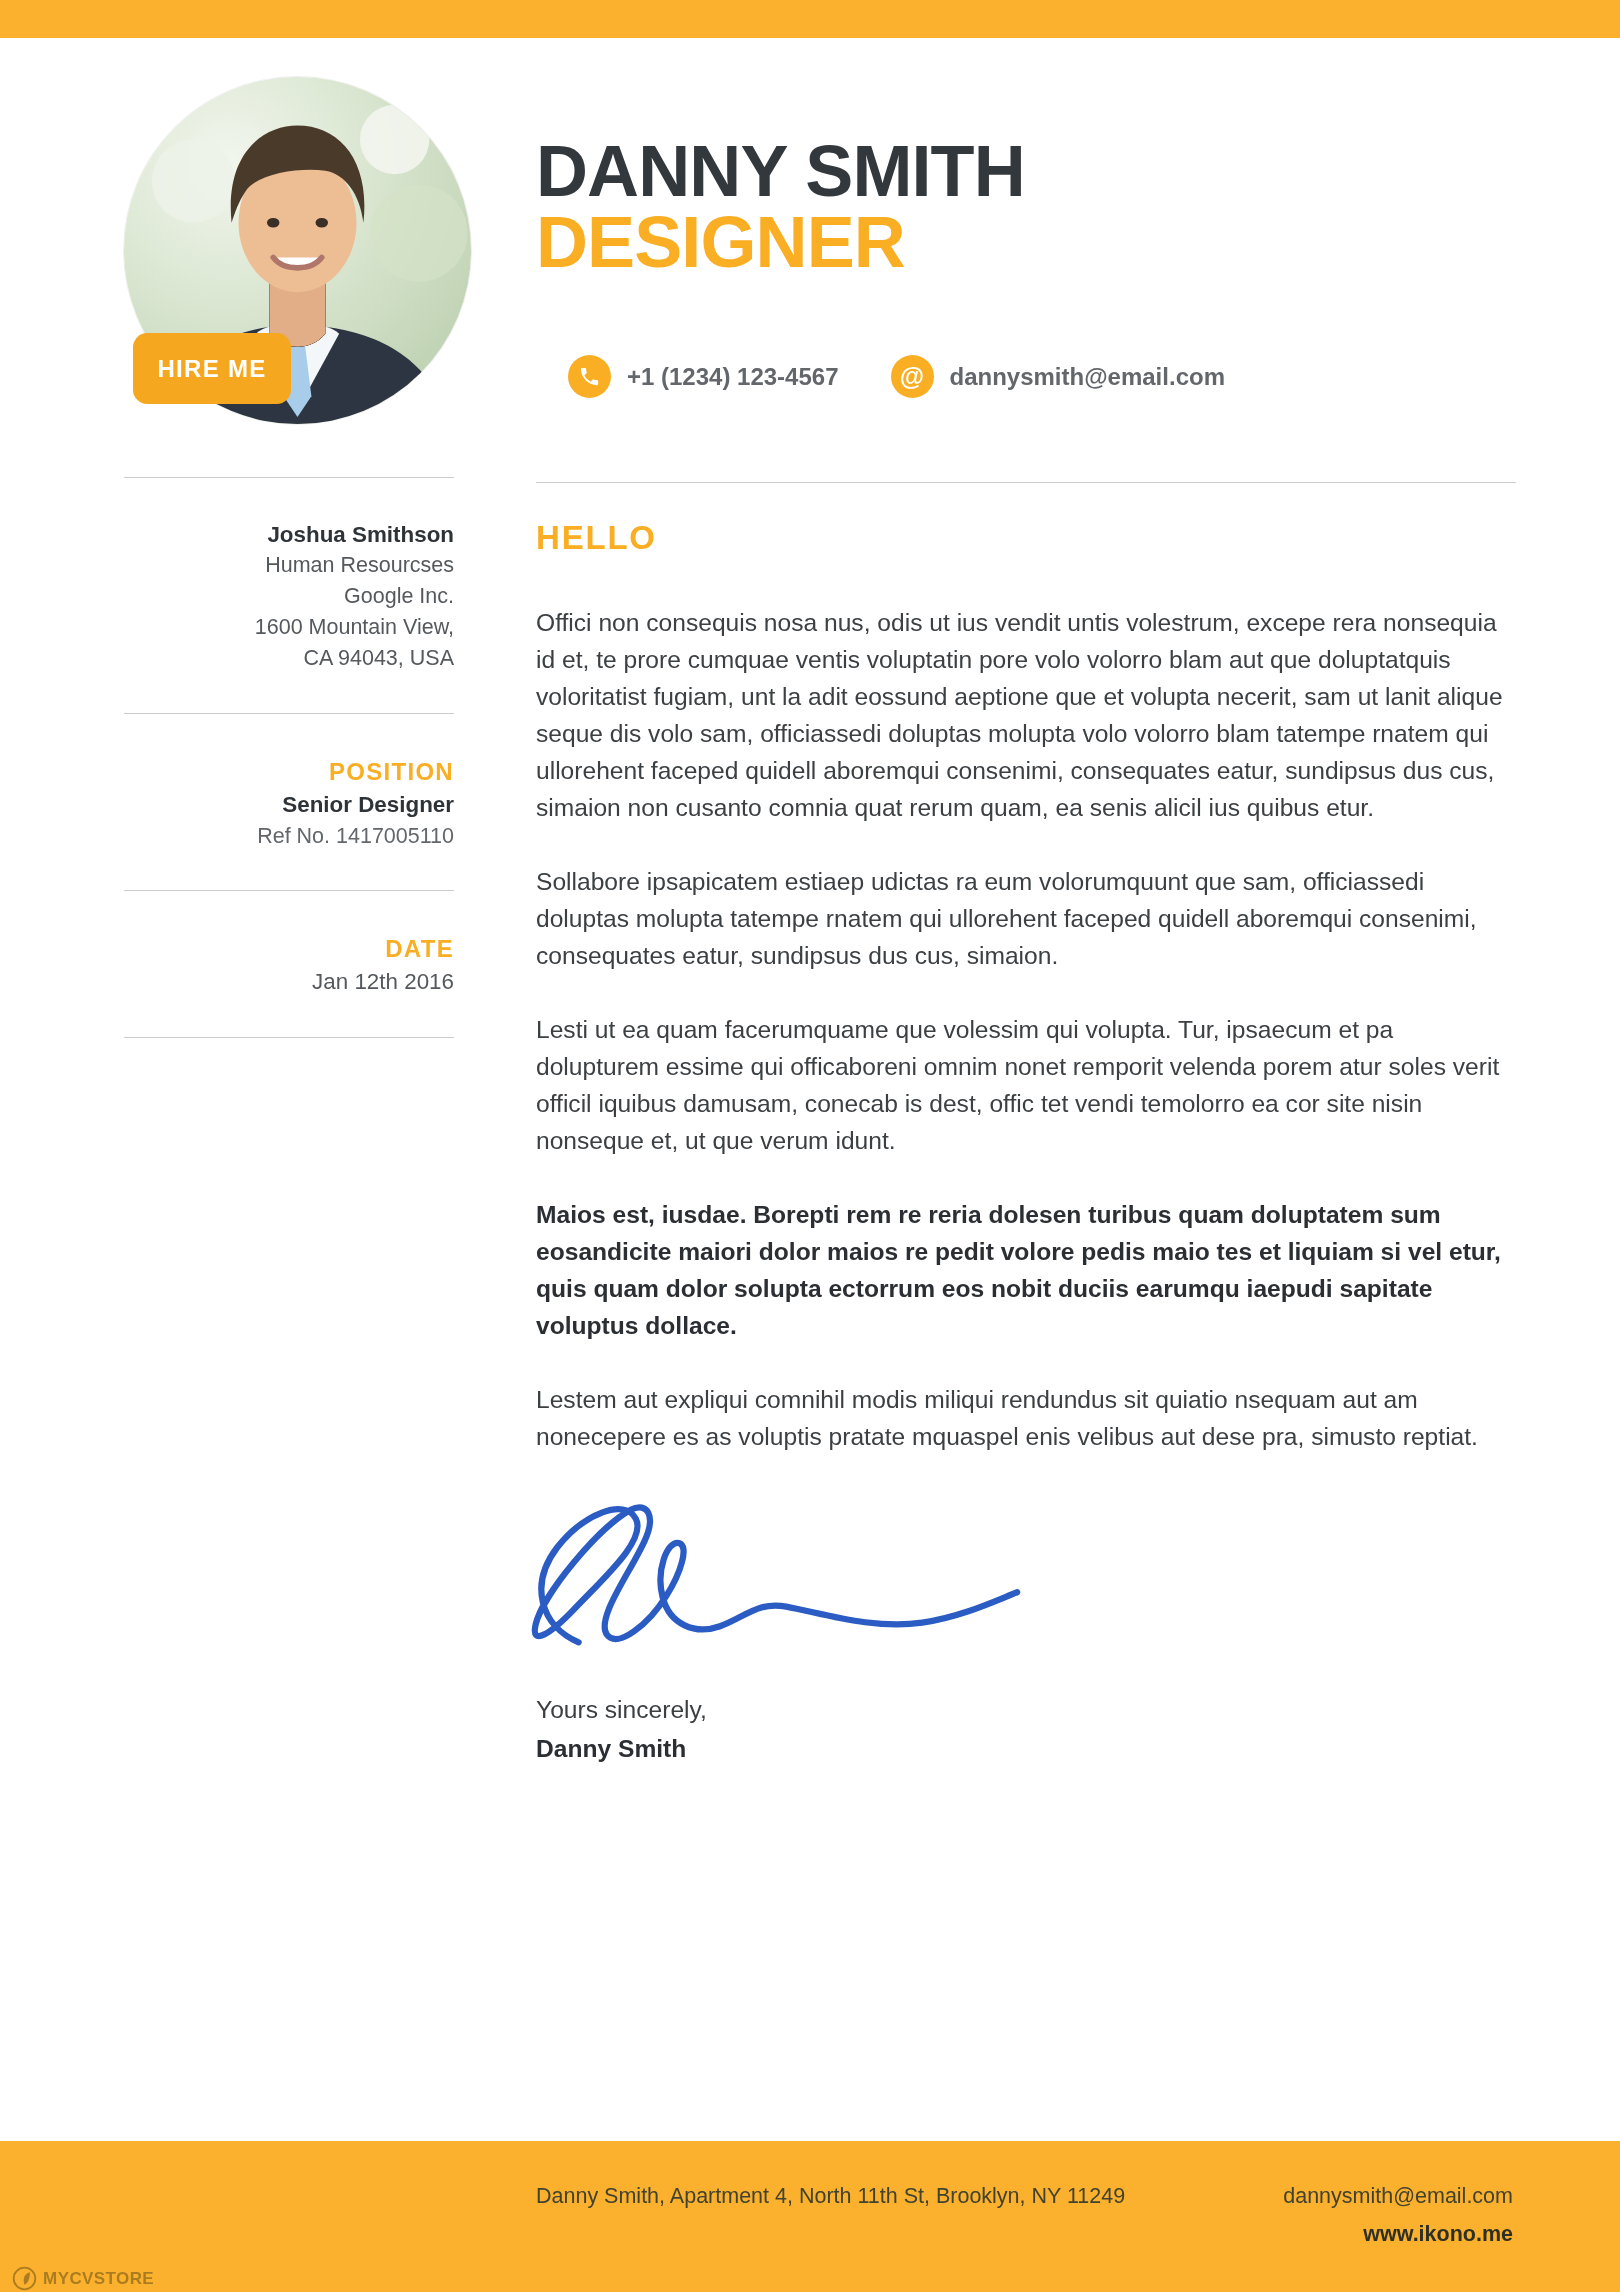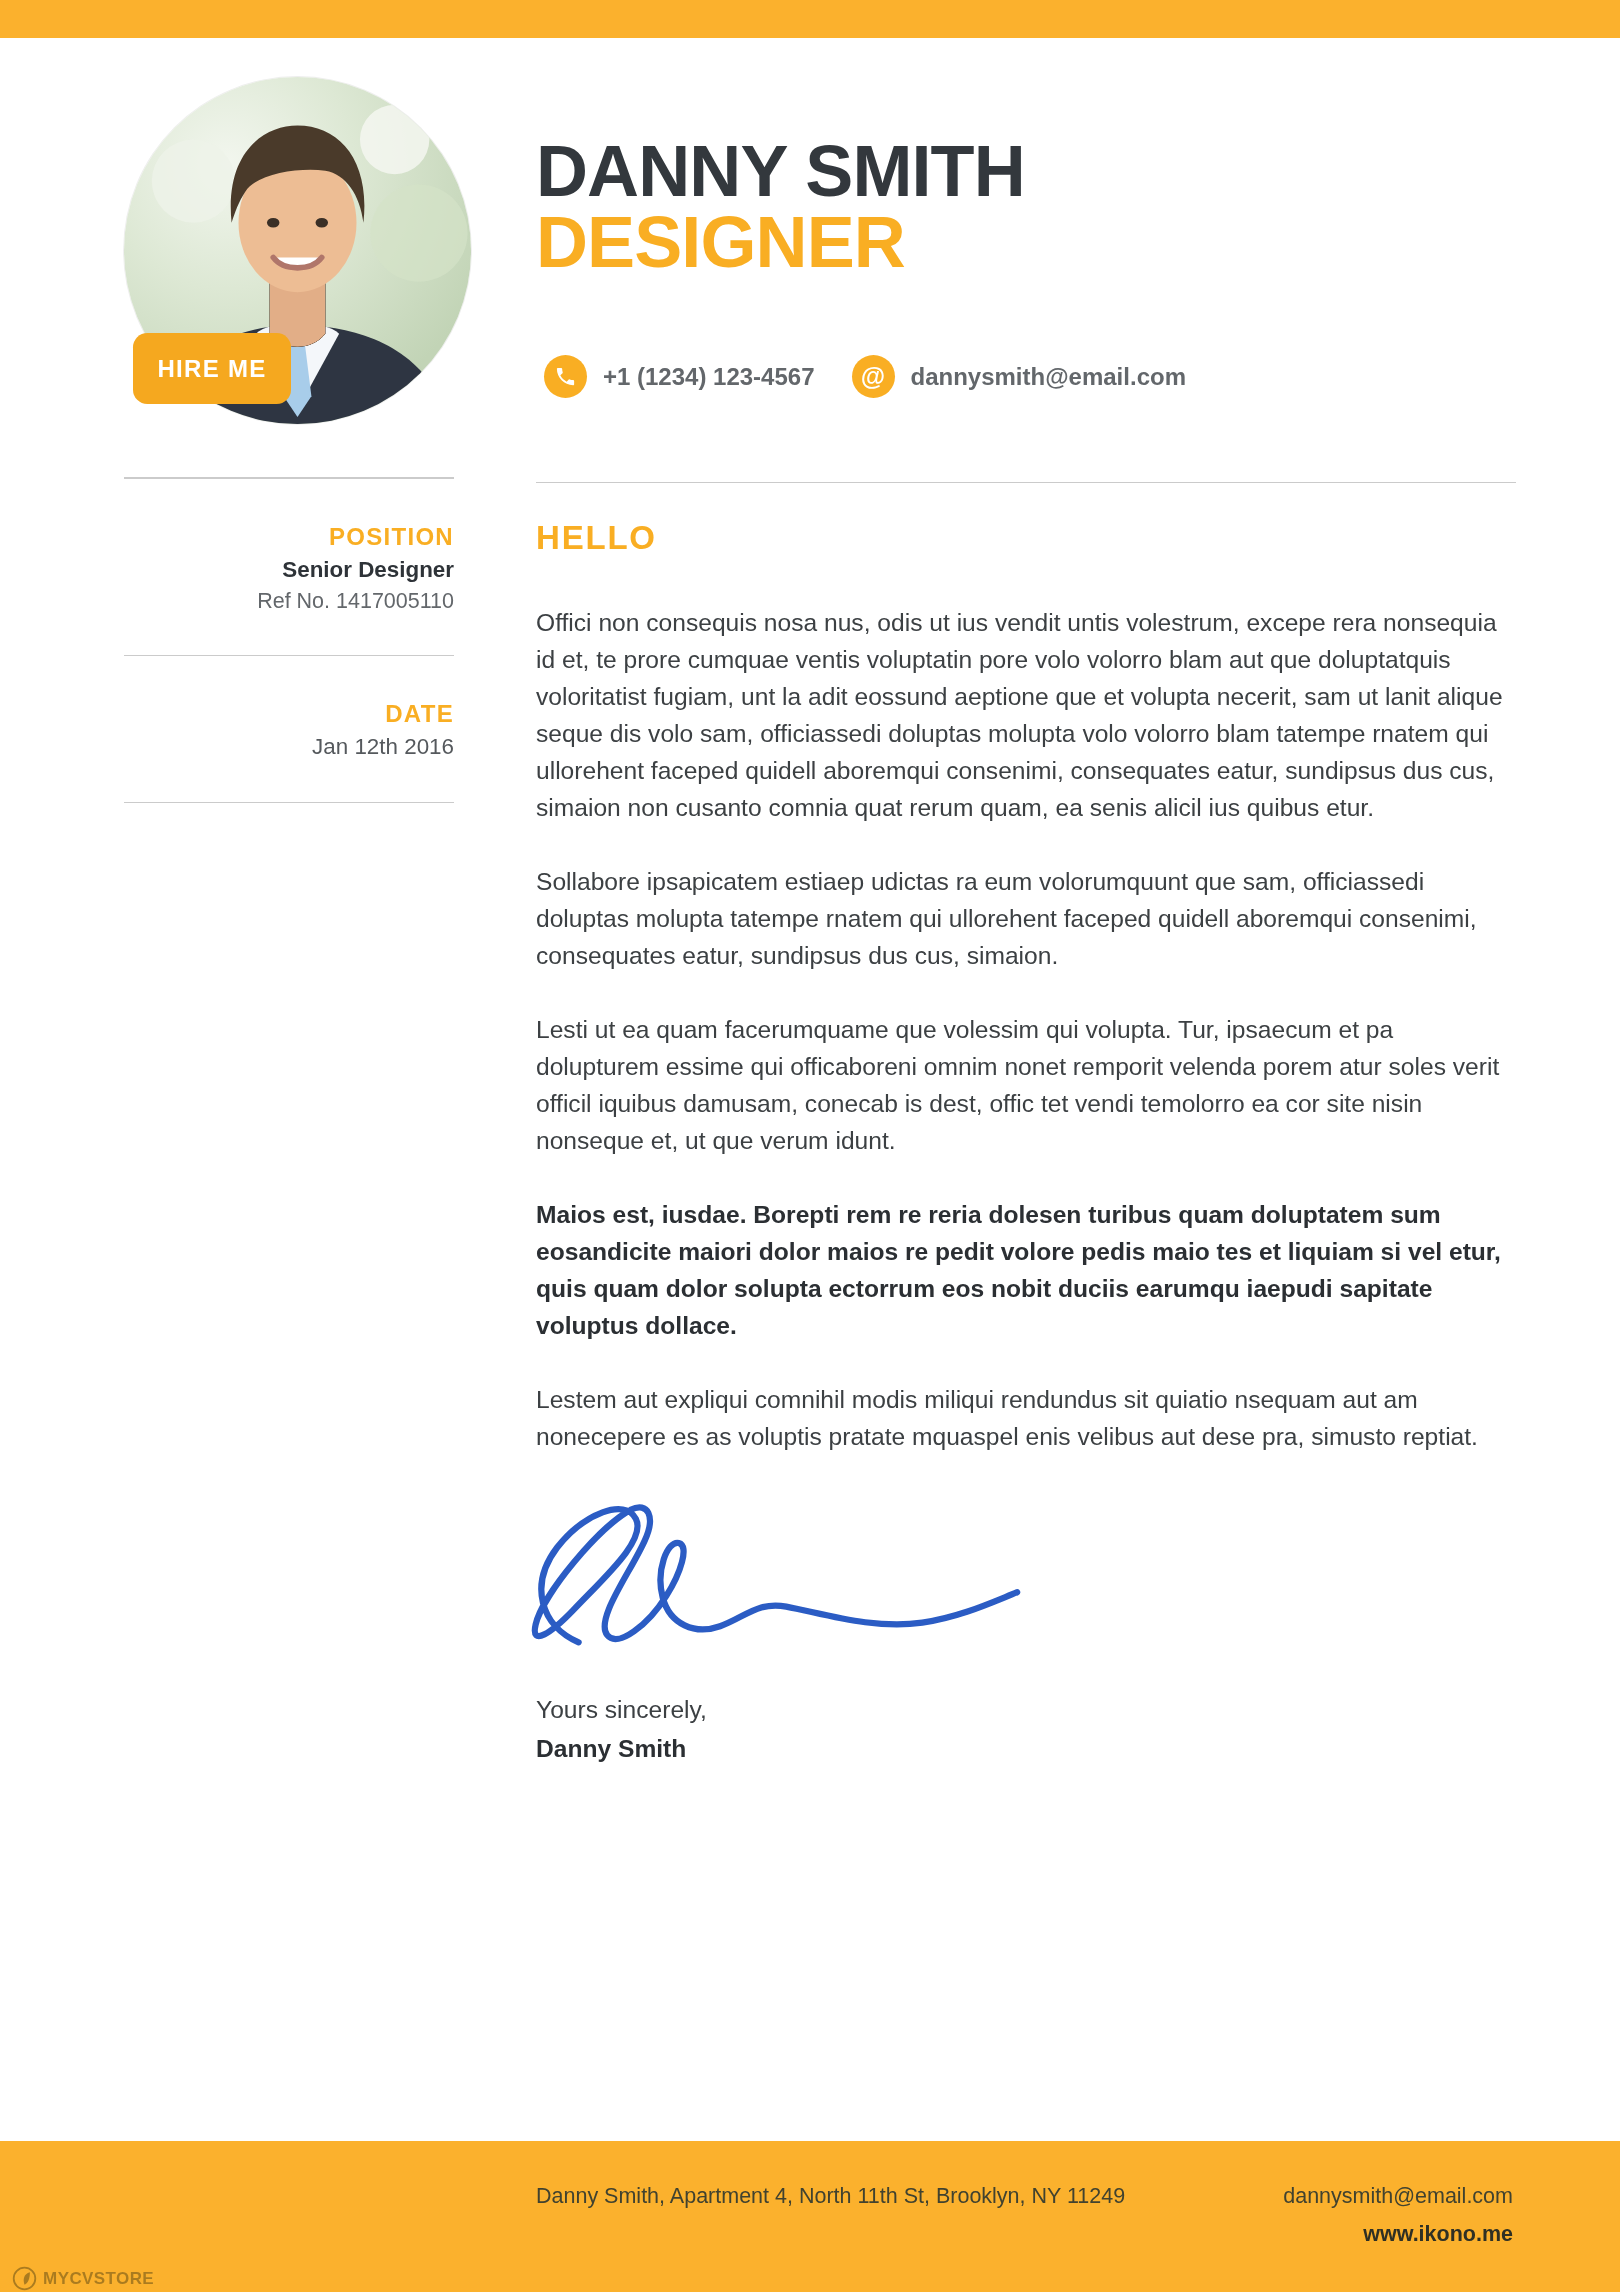--- a/index.html
+++ b/index.html
@@ -13,21 +13,21 @@
   .photo-wrap { position:absolute; left:124px; top:77px; width:347px; height:347px;
                 border-radius:50%; overflow:hidden; box-shadow:0 0 0 0.9px #eee; }
   .photo-wrap svg { width:100%; height:100%; display:block; }
   .hire-btn { position:absolute; left:133px; top:333px; width:158px; height:71px; z-index:3;
               background:#F5A81F; border:none; border-radius:14.3px; color:#fff; font-weight:bold;
               font-size:24px; letter-spacing:1.3px; font-family:"Liberation Sans",sans-serif; cursor:pointer;
               display:flex; align-items:center; justify-content:center; }
   .name-block { position:absolute; left:536px; top:136px; line-height:0.98; }
   .name-block h1 { font-size:72px; font-weight:900; color:#33383D; letter-spacing:-0.9px; }
   .name-block h2 { font-size:72px; font-weight:900; color:#F9AE23; letter-spacing:-0.9px; }
-  .contact-row { position:absolute; left:544px; top:355px; display:flex; align-items:center; gap:3px; }
+  .contact-row { position:absolute; left:568px; top:355px; display:flex; align-items:center; gap:18px; }
   .contact-item { display:flex; align-items:center; gap:16px; margin-right:34px; }
   .icon-circle { width:43px; height:43px; border-radius:50%; background:#F9AE23; color:#fff;
                  display:flex; align-items:center; justify-content:center; font-weight:bold; font-size:25px; }
   .contact-text { font-size:24px; font-weight:bold; color:#63676B; }
 
   
   .sidebar { position:absolute; left:124px; top:477px; width:330px; text-align:right; }
   .divider { border:none; border-top:0.9px solid #CBCBCB; height:0; width:100%; }
   .side-block { padding:41px 0 39px 0; }
   .side-name { font-size:22.4px; font-weight:bold; color:#2E3338; line-height:31px; }
@@ -114,20 +114,27 @@
       <span class="contact-text">+1 (1234) 123-4567</span>
     </div>
     <div class="contact-item">
       <span class="icon-circle">@</span>
       <a class="contact-text" style="text-decoration:none;">dannysmith@email.com</a>
     </div>
   </div>
 
   <div class="sidebar">
     <hr class="divider">
+    <div class="side-block">
+      <div class="side-name">Joshua Smithson</div>
+      <div class="side-line">Human Resourcses</div>
+      <div class="side-line">Google Inc.</div>
+      <div class="side-line">1600 Mountain View,</div>
+      <div class="side-line">CA 94043, USA</div>
+    </div>
     <hr class="divider">
     <div class="side-block">
       <div class="side-label">POSITION</div>
       <div class="side-value">Senior Designer</div>
       <div class="side-sub">Ref No. 1417005110</div>
     </div>
     <hr class="divider">
     <div class="side-block">
       <div class="side-label">DATE</div>
       <div class="side-value" style="font-weight:normal;color:#55595D;">Jan 12th 2016</div>

